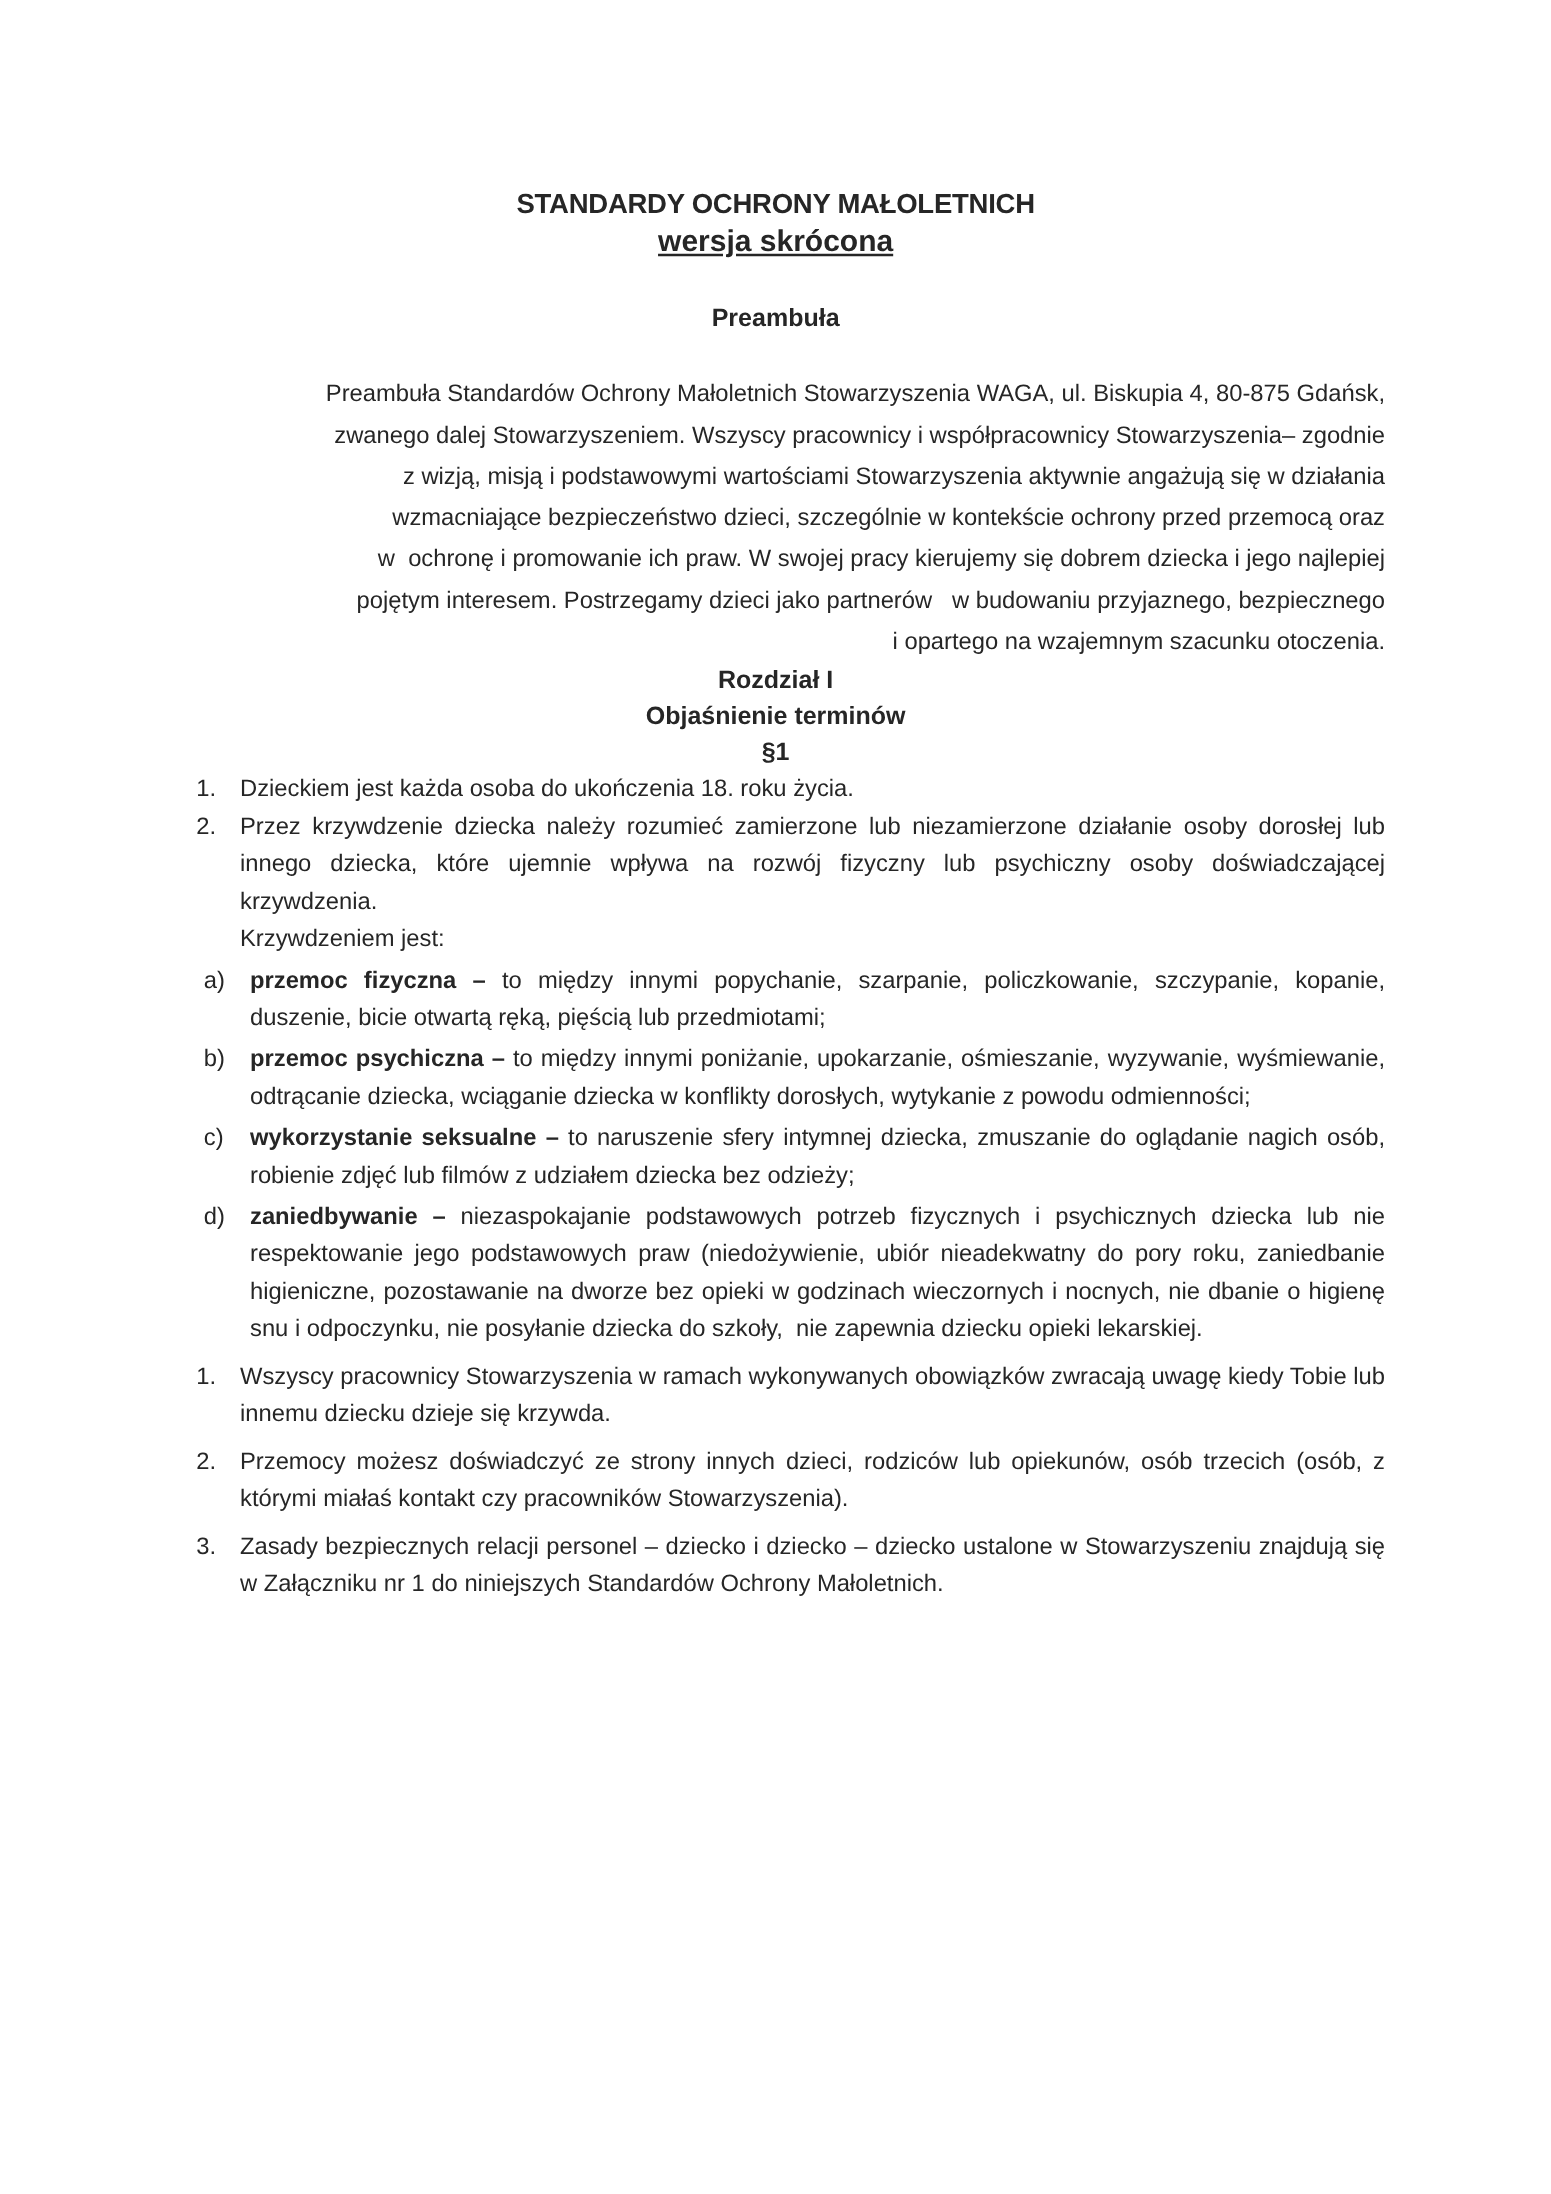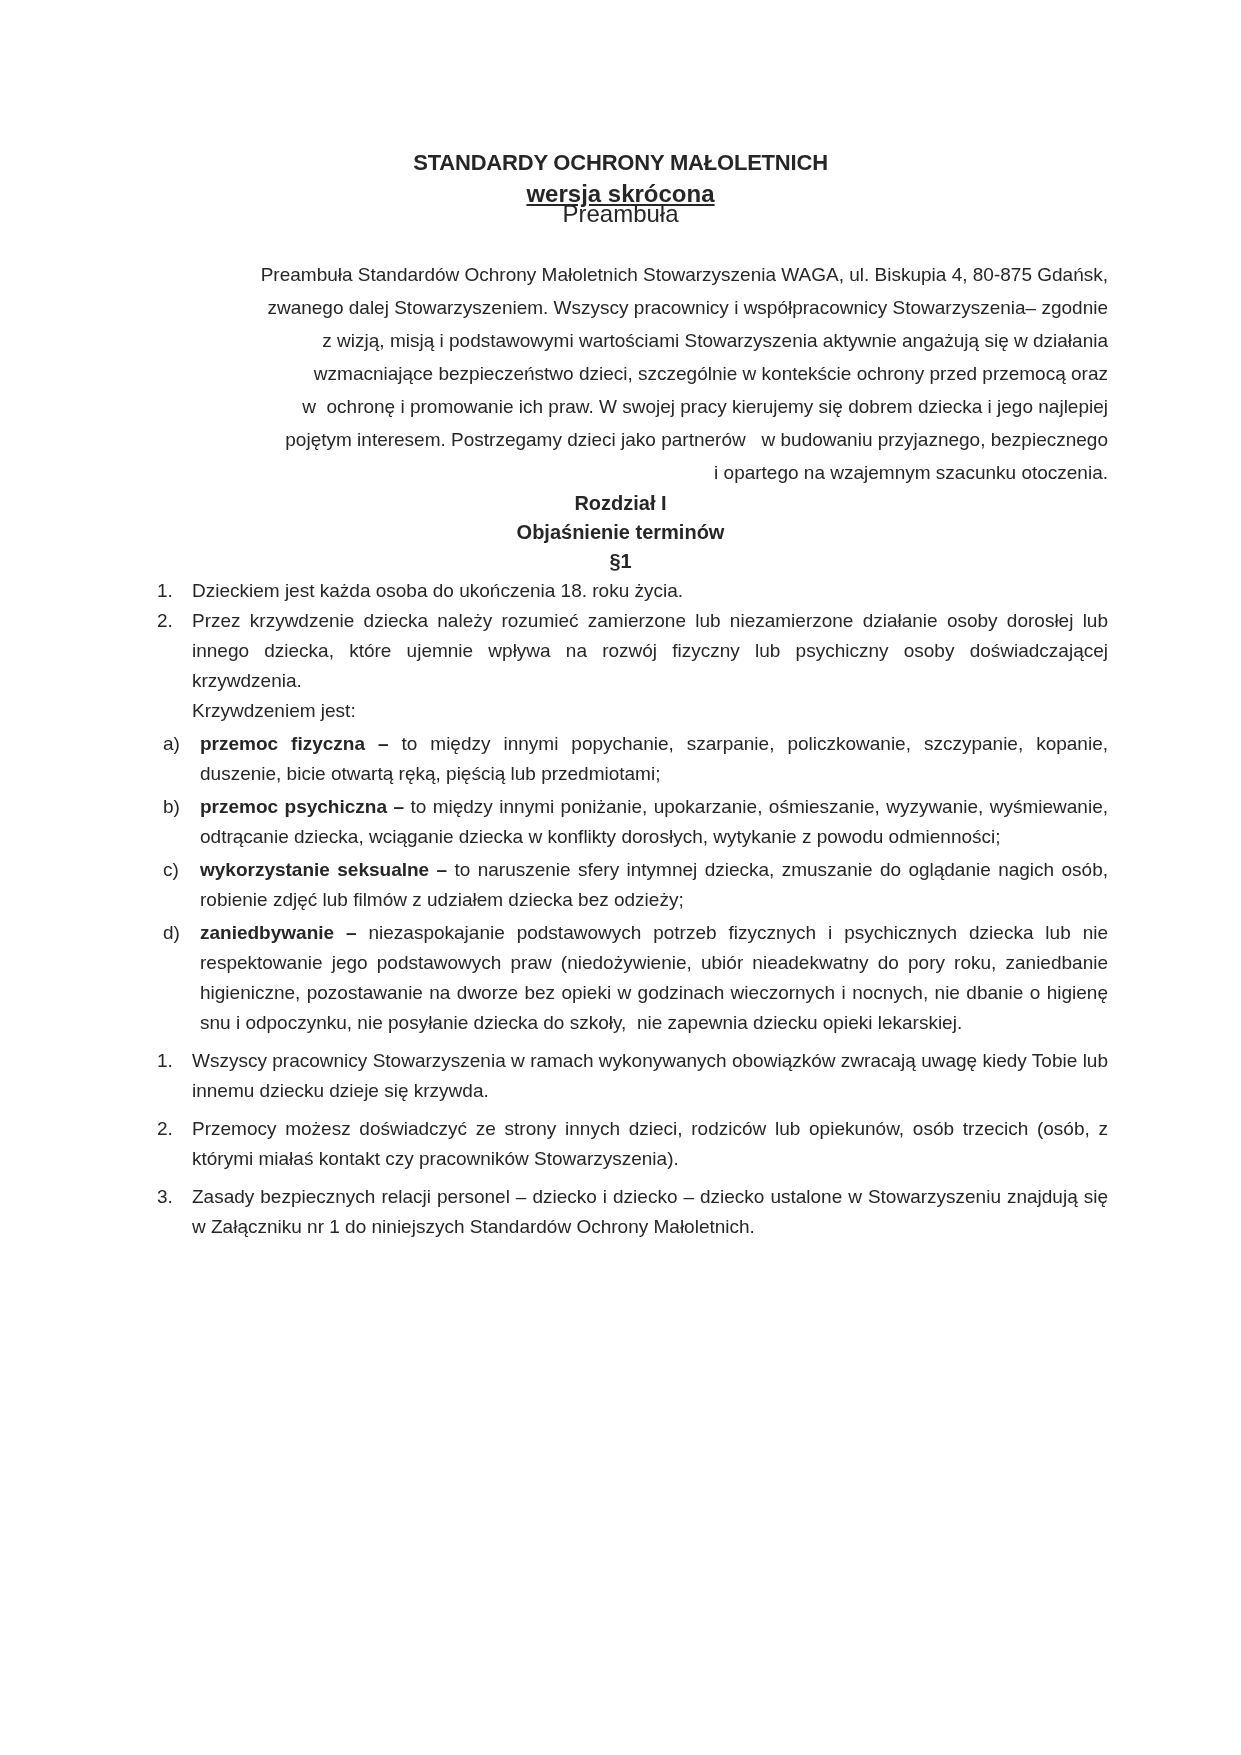--- a/index.html
+++ b/index.html
@@ -20,21 +20,22 @@
   .title{
     font-size:22px;font-weight:bold;line-height:24px;
     letter-spacing:-0.2px;
   }
   .subtitle{
     margin-top:9px;
     font-size:24px;font-weight:bold;line-height:20px;
     text-decoration:underline;
   }
   .preamble-head{
-    font-size:24px;font-weight:normal;line-height:20px;
+    margin-top:41px;
+    font-size:20px;font-weight:bold;line-height:20px;
   }
   .preamble{
     margin-top:34px;
     line-height:33px;
     white-space:pre-wrap;
     text-align:right;
   }
   .ch-head{
     font-size:20px;font-weight:bold;line-height:29px;
   }

